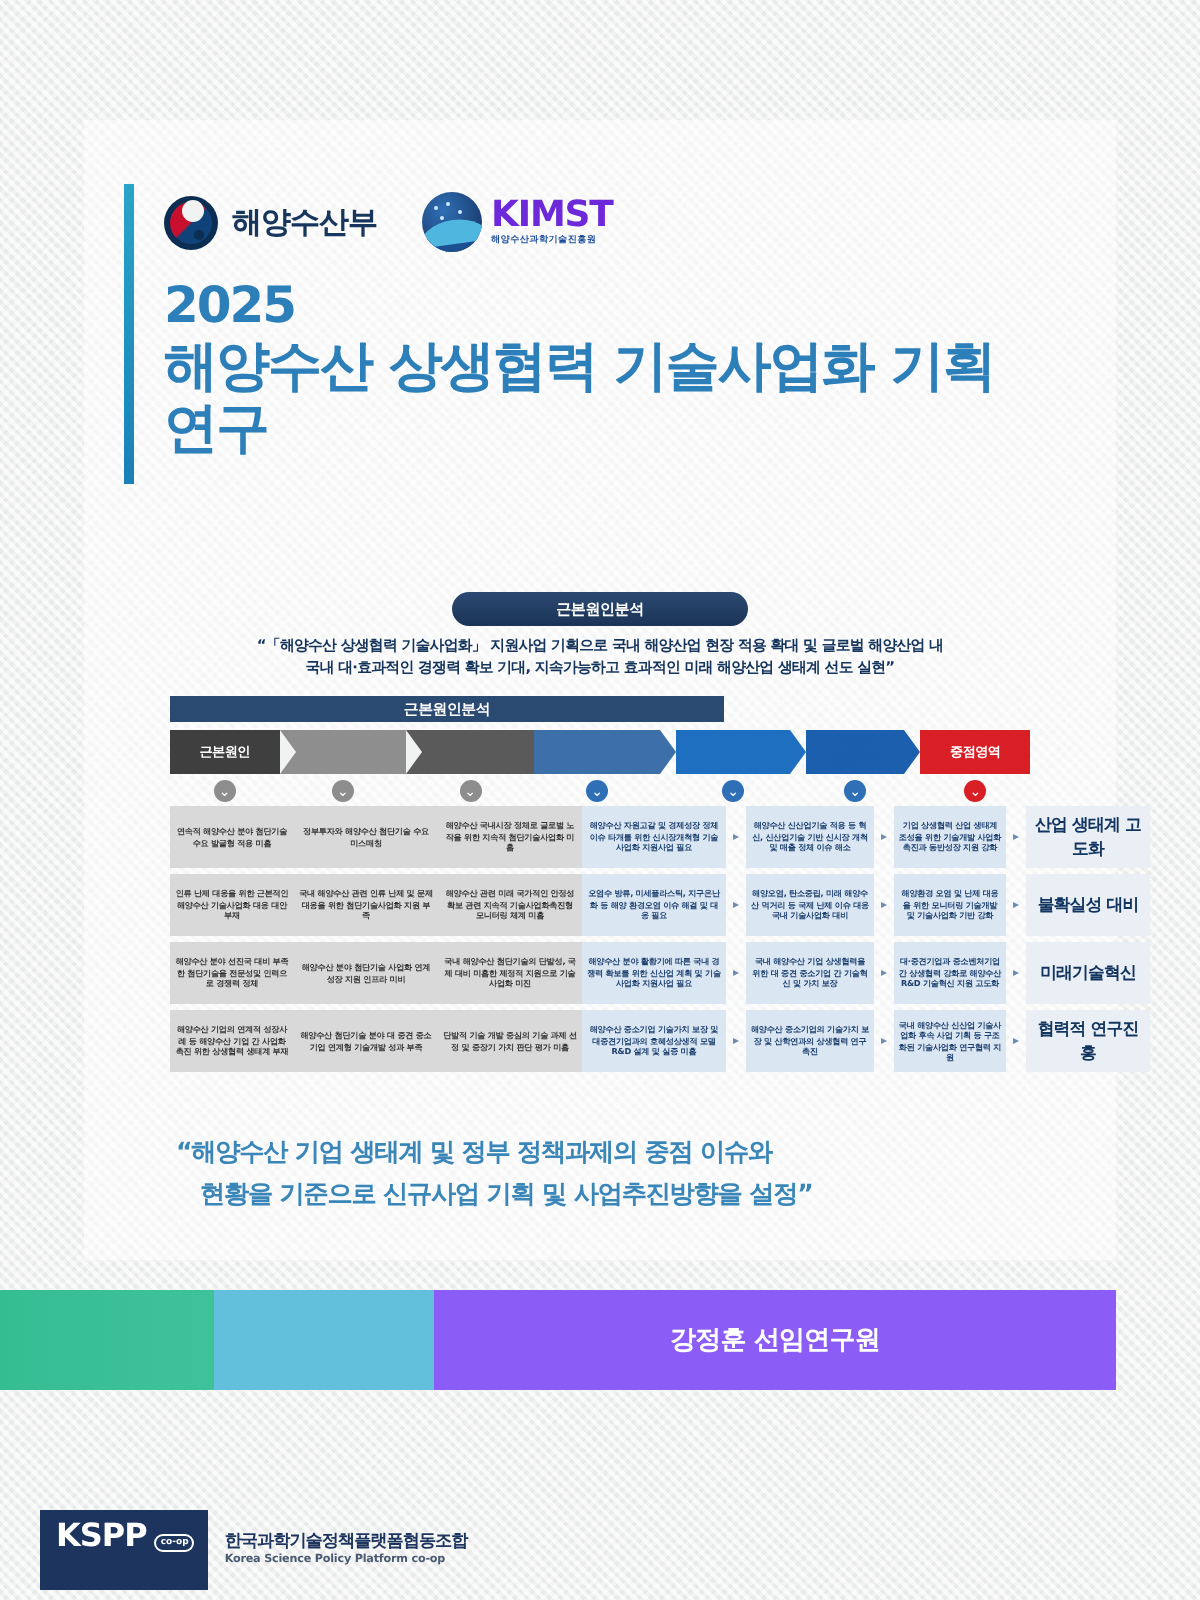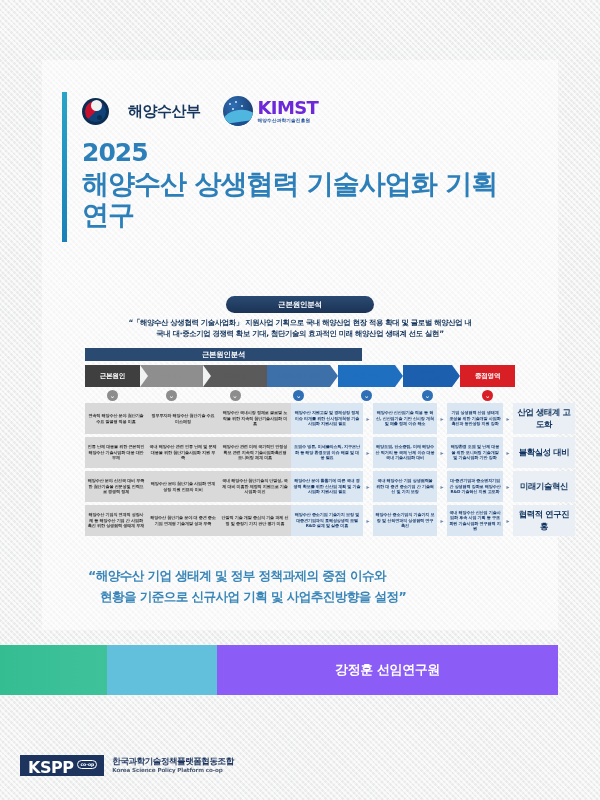--- a/index.html
+++ b/index.html
@@ -21,21 +21,21 @@
     position:absolute;left:42px;top:60px;width:516px;height:570px;
     background:rgba(255,255,255,.55);
   }
 
   
   .hdr-accent{
     position:absolute;left:62px;top:92px;width:5px;height:150px;
     background:linear-gradient(180deg,#2aa4c8 0%,#1a80b8 100%);
   }
   .logos{position:absolute;left:82px;top:96px;display:flex;align-items:center;gap:22px;}
-  .logo-mofs{display:flex;align-items:center;gap:19px;}
+  .logo-mofs{display:flex;align-items:center;gap:7px;}
   .taeguk{width:27px;height:27px;border-radius:50%;position:relative;overflow:hidden;
           background:#0b2d52;}
   .taeguk:before{content:"";position:absolute;left:3px;top:3px;width:21px;height:21px;border-radius:50%;
           background:linear-gradient(135deg,#c8102e 0%,#c8102e 48%,#10427a 52%,#10427a 100%);}
   .taeguk:after{content:"";position:absolute;left:9px;top:2px;width:11px;height:11px;border-radius:50%;
           background:#f1f2f2;box-shadow:3px 12px 0 -3px #0b2d52;}
   .mofs-txt{font-size:15px;font-weight:700;color:#17365d;letter-spacing:-.5px;}
   .logo-kimst{display:flex;align-items:center;gap:5px;}
   .kimst-mark{width:30px;height:30px;border-radius:50%;
     background:radial-gradient(circle at 35% 30%,#2f6fb5 0%,#1b3f73 70%);position:relative;overflow:hidden;}
@@ -120,21 +120,21 @@
 
   
   .bandwrap{position:absolute;left:0;top:645px;width:558px;height:50px;display:flex;}
   .bw1{width:107px;background:linear-gradient(90deg,#35bd92,#3fc29a);}
   .bw2{width:110px;background:#63c0dd;}
   .bw3{flex:1;background:#8b5cf6;display:flex;align-items:center;justify-content:center;}
   .author{color:#fff;font-size:13px;font-weight:700;letter-spacing:-.4px;}
 
   
   .footer{position:absolute;left:20px;top:755px;display:flex;align-items:center;gap:8px;}
-  .kspp-badge{background:#1d355e;padding:5px 7px 0 8px;display:flex;align-items:flex-start;gap:4px;}
+  .kspp-badge{background:#1d355e;padding:5px 7px 19px 8px;display:flex;align-items:flex-end;gap:4px;}
   .kspp-txt{color:#fff;font-size:16px;font-weight:800;letter-spacing:-.5px;line-height:1;}
   .kspp-coop{color:#fff;font-size:4.5px;font-weight:700;border:.5px solid #fff;border-radius:6px;padding:1px 2px;}
   .foot-names{line-height:1.15;}
   .fn-ko{font-size:8.6px;font-weight:800;color:#1d355e;letter-spacing:-.5px;}
   .fn-en{font-size:5.6px;font-weight:600;color:#4a5a72;letter-spacing:-.1px;}
 </style>
 </head>
 <body>
 
 <div class="page"></div>
@@ -168,21 +168,21 @@
   <span>해양수산 상생협력 기술사업화</span>
   <span>기획연구</span>
 </div>
 
 <div class="diagram">
 
   <div class="pill">근본원인분석</div>
 
   <div class="lead">
     <div>“「해양수산 상생협력 기술사업화」 지원사업 기획으로 국내 해양산업 현장 적용 확대 및 글로벌 해양산업 내</div>
-    <div>국내 대·중소기업 경쟁력 확보 기대, 첨단기술의 효과적인 미래 해양산업 생태계 선도 실현”</div>
+    <div>국내 대·효과적인 경쟁력 확보 기대, 지속가능하고 효과적인 미래 해양산업 생태계 선도 실현”</div>
   </div>
 
   <div class="bandrow">
     <div class="band band-a">근본원인분석</div>
   </div>
 
   <div class="hdrrow">
     <div class="ch w1 c-dark1">
       <span>근본원인</span>
     </div>

